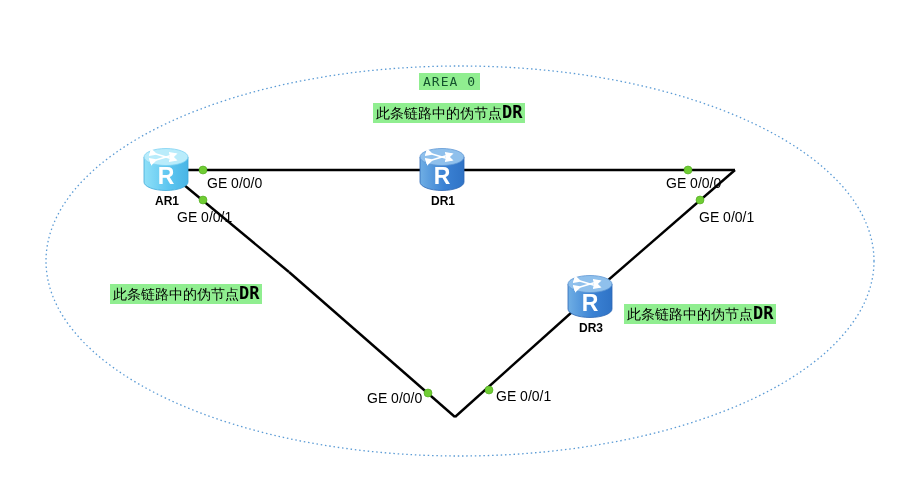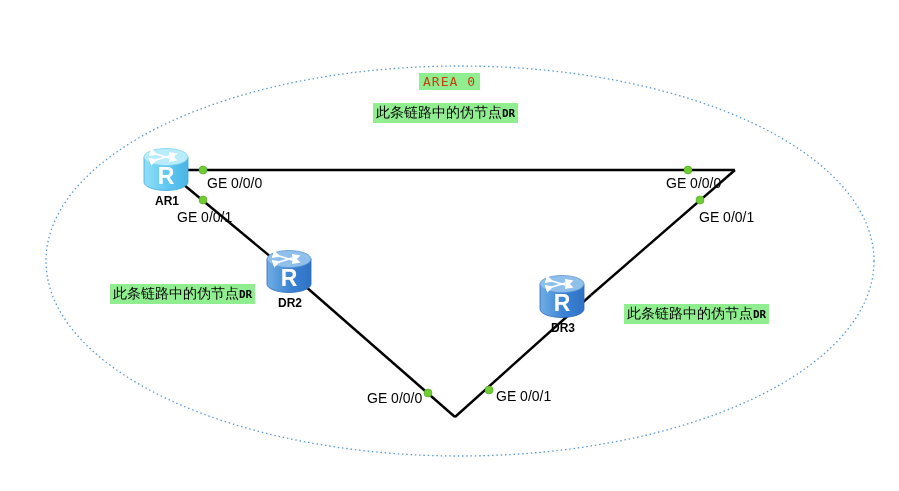--- a/index.html
+++ b/index.html
@@ -15,25 +15,25 @@
     font-size:12px;color:#000;white-space:nowrap;text-align:center;
   }
   .port-label{
     position:absolute;font-size:14px;color:#000;white-space:nowrap;
   }
   .anno{
     position:absolute;background:var(--highlight-bg,#90EE90);
     padding:1px 3px;white-space:nowrap;line-height:17px;
     font-size:14px;color:#000;
   }
-  .anno .dr-suffix{font-family:"DejaVu Sans Mono",monospace;font-size:11px;font-weight:bold;}
+  .anno .dr-suffix{font-family:"DejaVu Sans Mono",monospace;font-size:17px;font-weight:bold;}
   .area-label{
     position:absolute;background:var(--highlight-bg,#90EE90);
     font-family:"DejaVu Sans Mono",monospace;font-size:13px;letter-spacing:1px;
-    color:#c2410c;padding:1px 4px;white-space:nowrap;
+    color:#14532d;padding:1px 4px;white-space:nowrap;
   }
 </style>
 </head>
 <body>
 
 <div class="canvas">
 
   <svg class="layer" viewBox="0 0 899 491">
     <defs>
       <linearGradient id="gradAR" x1="0" y1="0" x2="1" y2="0">
@@ -84,27 +84,27 @@
       <circle cx="489" cy="390" r="4"></circle>
     </g>
   </svg>
 
   <div class="node" style="left:143px;top:147px;">
     <svg width="46" height="45" viewBox="0 0 46 45">
         <use href="#router-ar"></use>
       </svg>
     <div class="node-label">AR1</div>
   </div>
-  <div class="node" style="left:266px;top:249px;">
+  <div class="node" style="left:419px;top:147px;">
     <svg width="46" height="45" viewBox="0 0 46 45">
         <use href="#router-dr"></use>
       </svg>
-    <div class="node-label">DR2</div>
+    <div class="node-label">DR1</div>
   </div>
-  <div class="node" style="left:539px;top:274px;">
+  <div class="node" style="left:567px;top:274px;">
     <svg width="46" height="45" viewBox="0 0 46 45">
         <use href="#router-dr"></use>
       </svg>
     <div class="node-label">DR3</div>
   </div>
 
   <div class="port-label" style="left:207px;top:175px;">GE 0/0/0</div>
   <div class="port-label" style="left:177px;top:209px;">GE 0/0/1</div>
   <div class="port-label" style="left:666px;top:175px;">GE 0/0/0</div>
   <div class="port-label" style="left:699px;top:209px;">GE 0/0/1</div>

